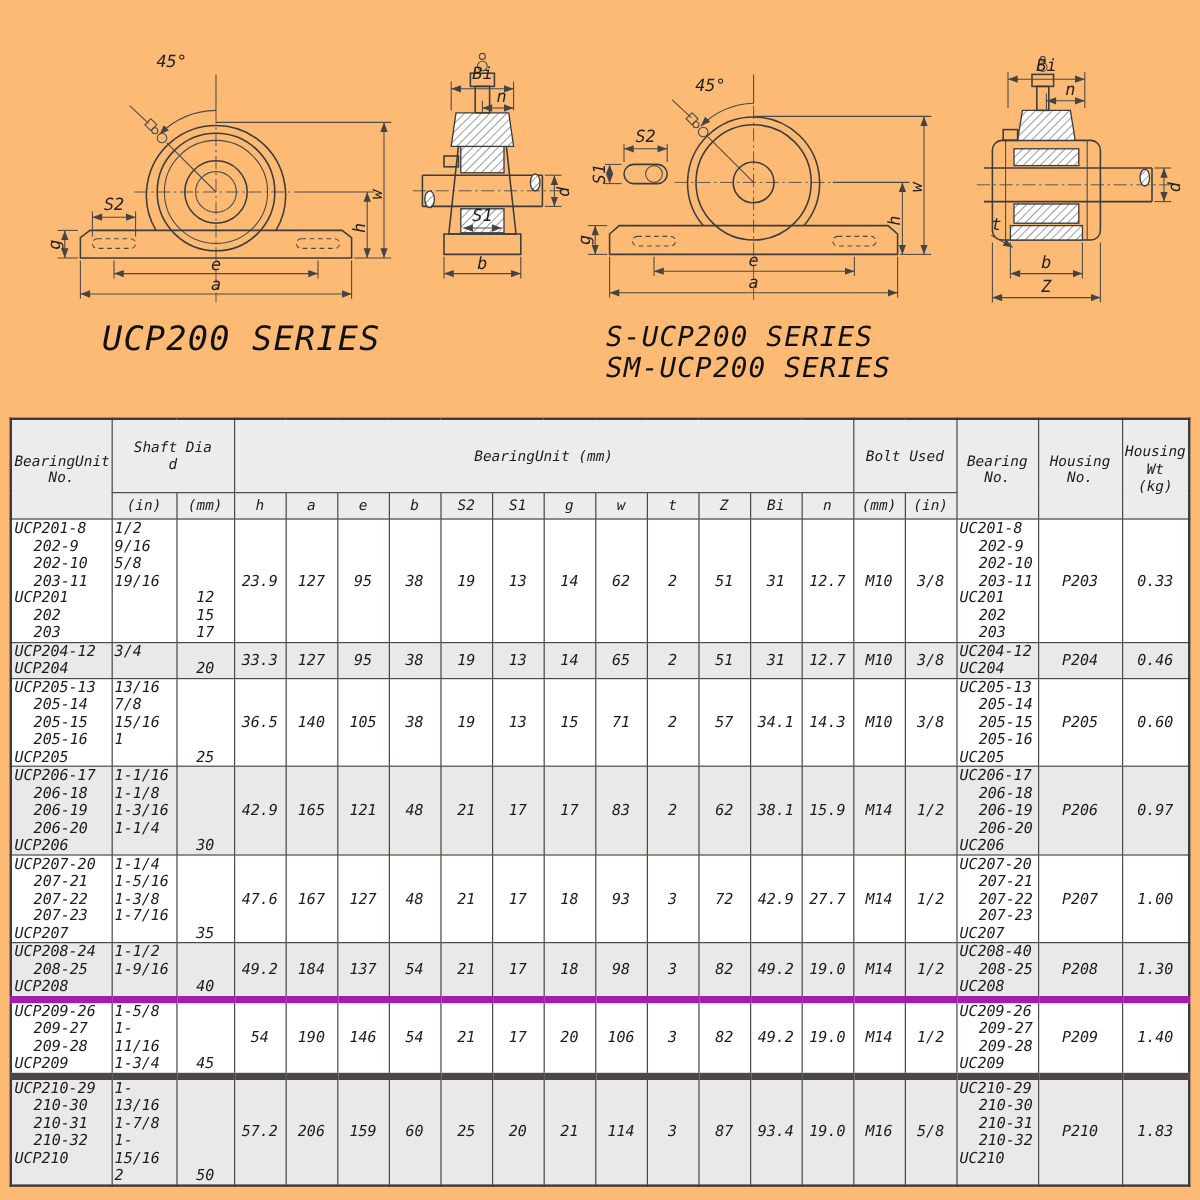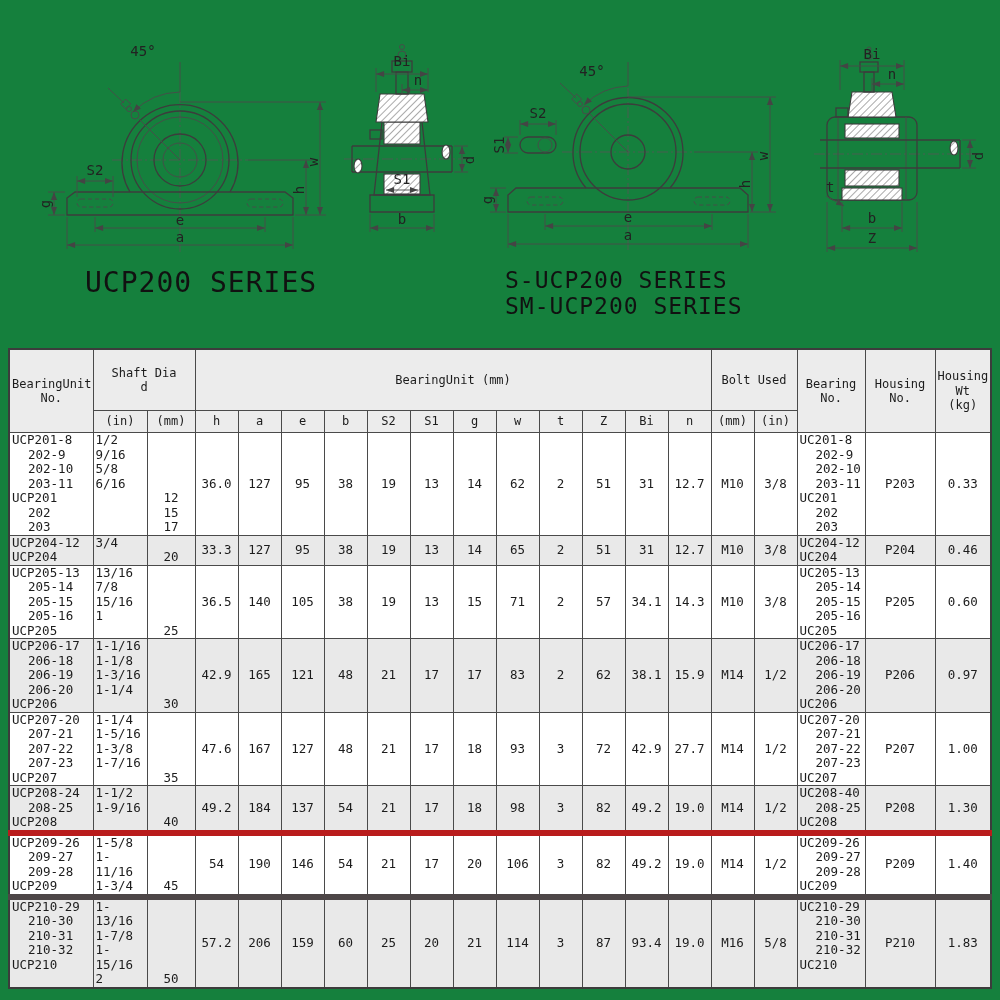--- a/index.html
+++ b/index.html
@@ -1,17 +1,17 @@
 <!DOCTYPE html>
 <html><head>
 <meta charset="utf-8">
 <style>
   html,body{margin:0;padding:0;background:#fff;}
-  .page{position:relative;width:1000px;height:1000px;background:#15803d;overflow:hidden;
-        font-family:"DejaVu Sans Mono",monospace;color:#1c1c1c;}
+  .page{position:relative;width:1000px;height:1000px;background:#fdba74;overflow:hidden;
+        font-family:"DejaVu Sans Mono",monospace;color:#1c1c1c;font-style:italic;}
   
   .drawings{position:absolute;top:0;left:0;width:1000px;height:336px;}
   svg .outline{fill:none;stroke:#3c3c3c;stroke-width:1.3;}
   svg .thin{fill:none;stroke:#4a4a4a;stroke-width:0.9;}
   svg .dim{fill:none;stroke:#4a4a4a;stroke-width:0.9;}
   svg .dash{fill:none;stroke:#4a4a4a;stroke-width:0.9;stroke-dasharray:4 3;}
   svg .cl{fill:none;stroke:#555;stroke-width:0.8;stroke-dasharray:11 3 2 3;}
   svg .hatched{fill:url(#hch);stroke:#3c3c3c;stroke-width:1.1;}
   svg text.lbl{font-family:"DejaVu Sans Mono",monospace;font-size:14px;fill:#222;}
   svg text.cap{font-family:"DejaVu Sans Mono",monospace;fill:#111;letter-spacing:1px;}
@@ -21,21 +21,21 @@
         font-family:"DejaVu Sans Mono",monospace;font-size:12.5px;color:#1c1c1c;}
   th,td{border:1px solid #4a4a4a;padding:0 2px;line-height:14.5px;}
   table{border:2px solid #3c3c3c;}
   th{font-weight:normal;background:#ececec;white-space:pre-line;text-align:center;vertical-align:middle;font-size:12px;}
   thead tr.main th{height:60px;}
   thead tr.subh th{height:21px;}
   td{text-align:center;vertical-align:middle;background:#fff;}
   td.ta-l{text-align:left;vertical-align:top;margin-top:36px;}
   td.bot{vertical-align:bottom;}
   tr.shaded td{background:#e9e9e9;}
-  tr.hl td{border-top:6px solid #b91c1c;border-bottom:6px solid #4d4647;}
+  tr.hl td{border-top:6px solid #a21caf;border-bottom:6px solid #4d4647;}
   td .ind{padding-left:16px;}
 </style>
 </head>
 <body>
 
 <div class="page">
 
   <div class="drawings">
   <svg width="1000" height="336" viewBox="0 0 1000 336">
     <defs>
@@ -322,28 +322,28 @@
               <div class="ind">202-10</div>
               <div class="ind">203-11</div>
               <div>UCP201</div>
               <div class="ind">202</div>
               <div class="ind">203</div>
             </td>
       <td class="ta-l c-in">
               <div>1/2</div>
               <div>9/16</div>
               <div>5/8</div>
-              <div>6/16</div>
+              <div>19/16</div>
             </td>
       <td class="bot c-mm">
               <div>12</div>
               <div>15</div>
               <div>17</div>
             </td>
-      <td class="c-h">36.0</td>
+      <td class="c-h">23.9</td>
       <td class="c-a">127</td>
       <td class="c-e">95</td>
       <td class="c-b">38</td>
       <td class="c-s2">19</td>
       <td class="c-s1">13</td>
       <td class="c-g">14</td>
       <td class="c-w">62</td>
       <td class="c-t">2</td>
       <td class="c-z">51</td>
       <td class="c-bi">31</td>

